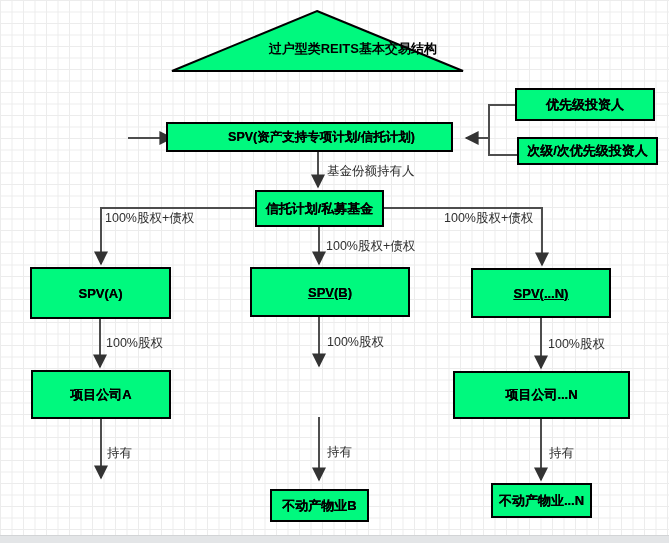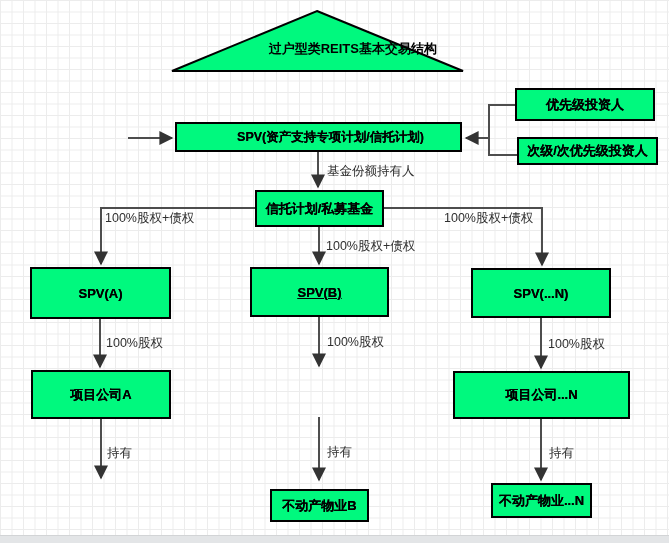--- a/index.html
+++ b/index.html
@@ -75,33 +75,33 @@
     <polyline points="101,419 101,478" marker-end="url(#ah)"></polyline>
     <polyline points="319,417 319,480" marker-end="url(#ah)"></polyline>
     <polyline points="541,419 541,480" marker-end="url(#ah)"></polyline>
 
     <polygon points="317,11 463,71 172,71" class="tri"></polygon>
   </svg>
 
   <div class="diagram-title">过户型类REITS基本交易结构</div>
 
 
-  <div class="node" style="left:175px;top:122px;width:287px;height:30px;font-size:12.5px;padding-left:24px;">SPV(资产支持专项计划/信托计划)</div>
+  <div class="node" style="left:166px;top:122px;width:287px;height:30px;font-size:12.5px;padding-left:24px;">SPV(资产支持专项计划/信托计划)</div>
 
   <div class="node" style="left:515px;top:88px;width:140px;height:33px;">优先级投资人</div>
 
   <div class="node" style="left:517px;top:137px;width:141px;height:28px;">次级/次优先级投资人</div>
 
   <div class="node" style="left:255px;top:190px;width:129px;height:37px;text-align:center;">信托计划/私募基金</div>
 
   <div class="node" style="left:30px;top:267px;width:141px;height:52px;">SPV(A)</div>
 
-  <div class="node" style="left:250px;top:267px;width:139px;height:50px;text-decoration:underline;">SPV(B)</div>
+  <div class="node" style="left:250px;top:267px;width:160px;height:50px;text-decoration:underline;">SPV(B)</div>
 
-  <div class="node" style="left:471px;top:268px;width:140px;height:50px;">SPV(...N)</div>
+  <div class="node" style="left:471px;top:268px;width:140px;height:50px;text-decoration:underline;">SPV(...N)</div>
 
   <div class="node" style="left:31px;top:370px;width:140px;height:49px;">项目公司A</div>
 
 
   <div class="node" style="left:453px;top:371px;width:177px;height:48px;">项目公司...N</div>
 
 
   <div class="node" style="left:270px;top:489px;width:99px;height:33px;">不动产物业B</div>
 
   <div class="node" style="left:491px;top:483px;width:101px;height:35px;">不动产物业...N</div>

